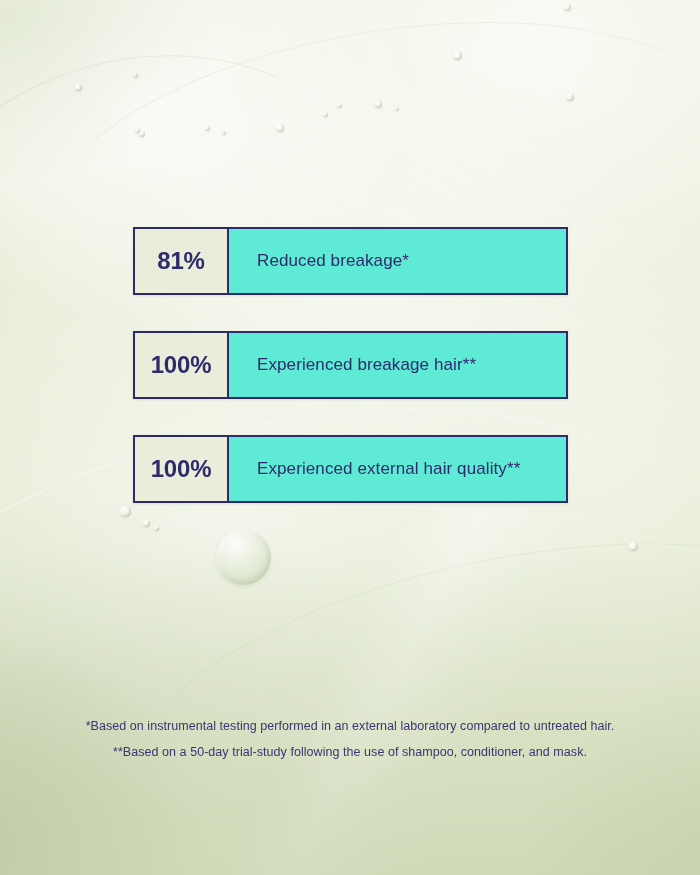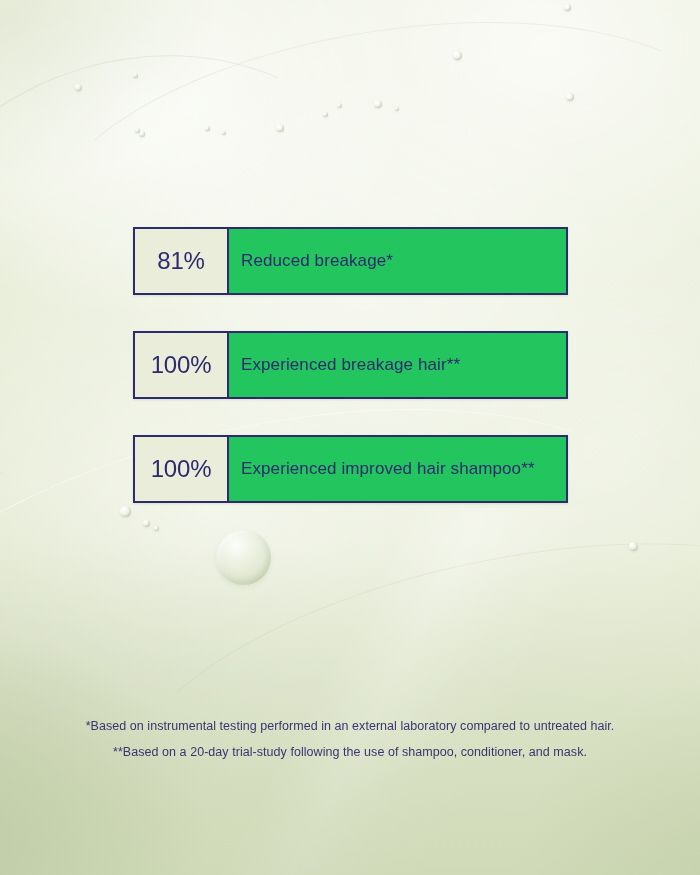--- a/index.html
+++ b/index.html
@@ -132,35 +132,35 @@
 
   .claim-pct {
     flex: 0 0 92px;
     display: flex;
     align-items: center;
     justify-content: center;
     background: #e9edda;
     border-right: 2px solid #2e2b6d;
     color: #2e2b6d;
     font-size: 24px;
-    font-weight: normal;
+    font-weight: bold;
     letter-spacing: -0.2px;
     line-height: 1;
   }
 
   .claim-text {
     flex: 1 1 auto;
     display: flex;
     align-items: center;
-    background: #22c55e;
+    background: #5eead4;
     color: #2e2b6d;
     font-size: 17px;
     font-weight: normal;
     letter-spacing: 0.1px;
-    padding-left: 12px;
+    padding-left: 28px;
     line-height: 1.2;
   }
 
   
   #footnotes {
     position: absolute;
     left: 0;
     right: 0;
     top: 710px;
     text-align: center;
@@ -215,23 +215,23 @@
       <div class="claim-text">Reduced breakage*</div>
     </div>
 
     <div class="claim-row">
       <div class="claim-pct">100%</div>
       <div class="claim-text">Experienced breakage hair**</div>
     </div>
 
     <div class="claim-row">
       <div class="claim-pct">100%</div>
-      <div class="claim-text">Experienced improved hair shampoo**</div>
+      <div class="claim-text">Experienced external hair quality**</div>
     </div>
 
   </div>
 
   <div id="footnotes">
     <span class="footnote-line">*Based on instrumental testing performed in an external laboratory compared to untreated hair.</span>
-    <span class="footnote-line">**Based on a 20-day trial-study following the use of shampoo, conditioner, and mask.</span>
+    <span class="footnote-line">**Based on a 50-day trial-study following the use of shampoo, conditioner, and mask.</span>
   </div>
 
 </div>
 
 </body></html>

